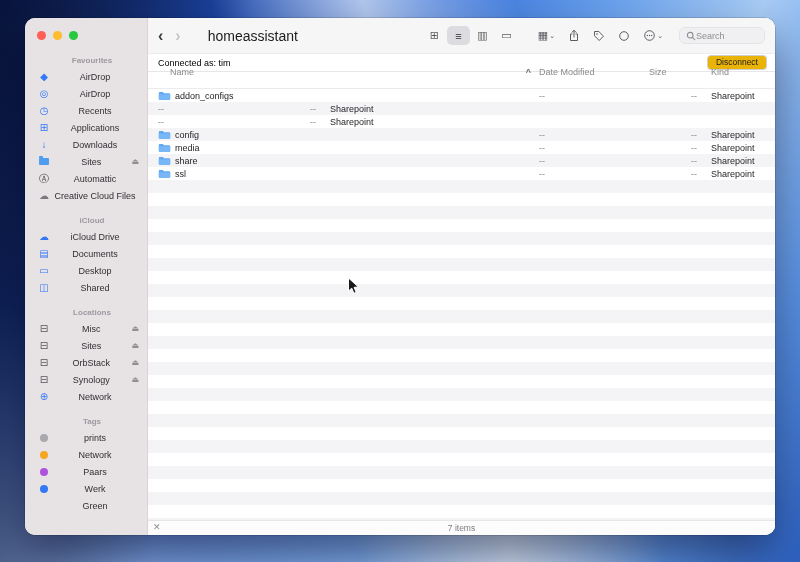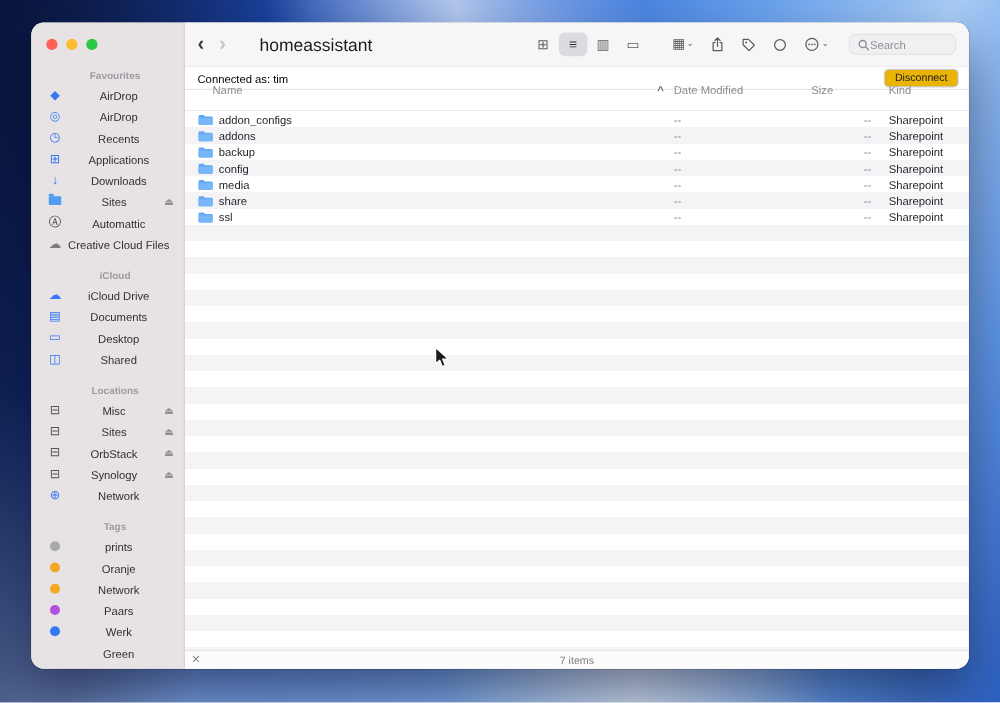--- a/index.html
+++ b/index.html
@@ -182,24 +182,20 @@
             </div>
           </div>
           <div class="sb-section">
             <div class="sb-title">Tags</div>
             <div class="sb-item">
               <span class="sb-icon"><span class="dot" style="background:#a8a8ad"></span></span>
               <span class="sb-label">prints</span>
             </div>
             <div class="sb-item">
               <span class="sb-icon"><span class="dot" style="background:#f5a623"></span></span>
-              <span class="sb-label">Oranje</span>
-            </div>
-            <div class="sb-item">
-              <span class="sb-icon"><span class="dot" style="background:#f5a623"></span></span>
               <span class="sb-label">Network</span>
             </div>
             <div class="sb-item">
               <span class="sb-icon"><span class="dot" style="background:#af52de"></span></span>
               <span class="sb-label">Paars</span>
             </div>
             <div class="sb-item">
               <span class="sb-icon"><span class="dot" style="background:#3478f6"></span></span>
               <span class="sb-label">Werk</span>
             </div>
@@ -289,39 +285,25 @@
                 <path d="M1 2.5 C1 1.7 1.6 1 2.4 1 H6 L7.5 2.5 H13.6 C14.4 2.5 15 3.1 15 3.9 V9.5 C15 10.3 14.4 11 13.6 11 H2.4 C1.6 11 1 10.3 1 9.5 Z" fill="#62a9f4"></path>
                 <path d="M1 4 H15 V9.5 C15 10.3 14.4 11 13.6 11 H2.4 C1.6 11 1 10.3 1 9.5 Z" fill="#78b7f7"></path>
               </svg>
               <span class="fname">addon_configs</span>
             </span>
             <span class="c-date">--</span>
             <span class="c-size">--</span>
             <span class="c-kind">Sharepoint</span>
           </div>
           <div class="file-row">
-            <span class="c-name">
-              <svg class="row-folder" viewBox="0 0 16 12">
-                <path d="M1 2.5 C1 1.7 1.6 1 2.4 1 H6 L7.5 2.5 H13.6 C14.4 2.5 15 3.1 15 3.9 V9.5 C15 10.3 14.4 11 13.6 11 H2.4 C1.6 11 1 10.3 1 9.5 Z" fill="#62a9f4"></path>
-                <path d="M1 4 H15 V9.5 C15 10.3 14.4 11 13.6 11 H2.4 C1.6 11 1 10.3 1 9.5 Z" fill="#78b7f7"></path>
-              </svg>
-              <span class="fname">addons</span>
-            </span>
-            <span class="c-date">--</span>
-            <span class="c-size">--</span>
-            <span class="c-kind">Sharepoint</span>
-          </div>
-          <div class="file-row">
-            <span class="c-name">
-              <svg class="row-folder" viewBox="0 0 16 12">
-                <path d="M1 2.5 C1 1.7 1.6 1 2.4 1 H6 L7.5 2.5 H13.6 C14.4 2.5 15 3.1 15 3.9 V9.5 C15 10.3 14.4 11 13.6 11 H2.4 C1.6 11 1 10.3 1 9.5 Z" fill="#62a9f4"></path>
-                <path d="M1 4 H15 V9.5 C15 10.3 14.4 11 13.6 11 H2.4 C1.6 11 1 10.3 1 9.5 Z" fill="#78b7f7"></path>
-              </svg>
-              <span class="fname">backup</span>
-            </span>
+            <span class="c-date">--</span>
+            <span class="c-size">--</span>
+            <span class="c-kind">Sharepoint</span>
+          </div>
+          <div class="file-row">
             <span class="c-date">--</span>
             <span class="c-size">--</span>
             <span class="c-kind">Sharepoint</span>
           </div>
           <div class="file-row">
             <span class="c-name">
               <svg class="row-folder" viewBox="0 0 16 12">
                 <path d="M1 2.5 C1 1.7 1.6 1 2.4 1 H6 L7.5 2.5 H13.6 C14.4 2.5 15 3.1 15 3.9 V9.5 C15 10.3 14.4 11 13.6 11 H2.4 C1.6 11 1 10.3 1 9.5 Z" fill="#62a9f4"></path>
                 <path d="M1 4 H15 V9.5 C15 10.3 14.4 11 13.6 11 H2.4 C1.6 11 1 10.3 1 9.5 Z" fill="#78b7f7"></path>
               </svg>

